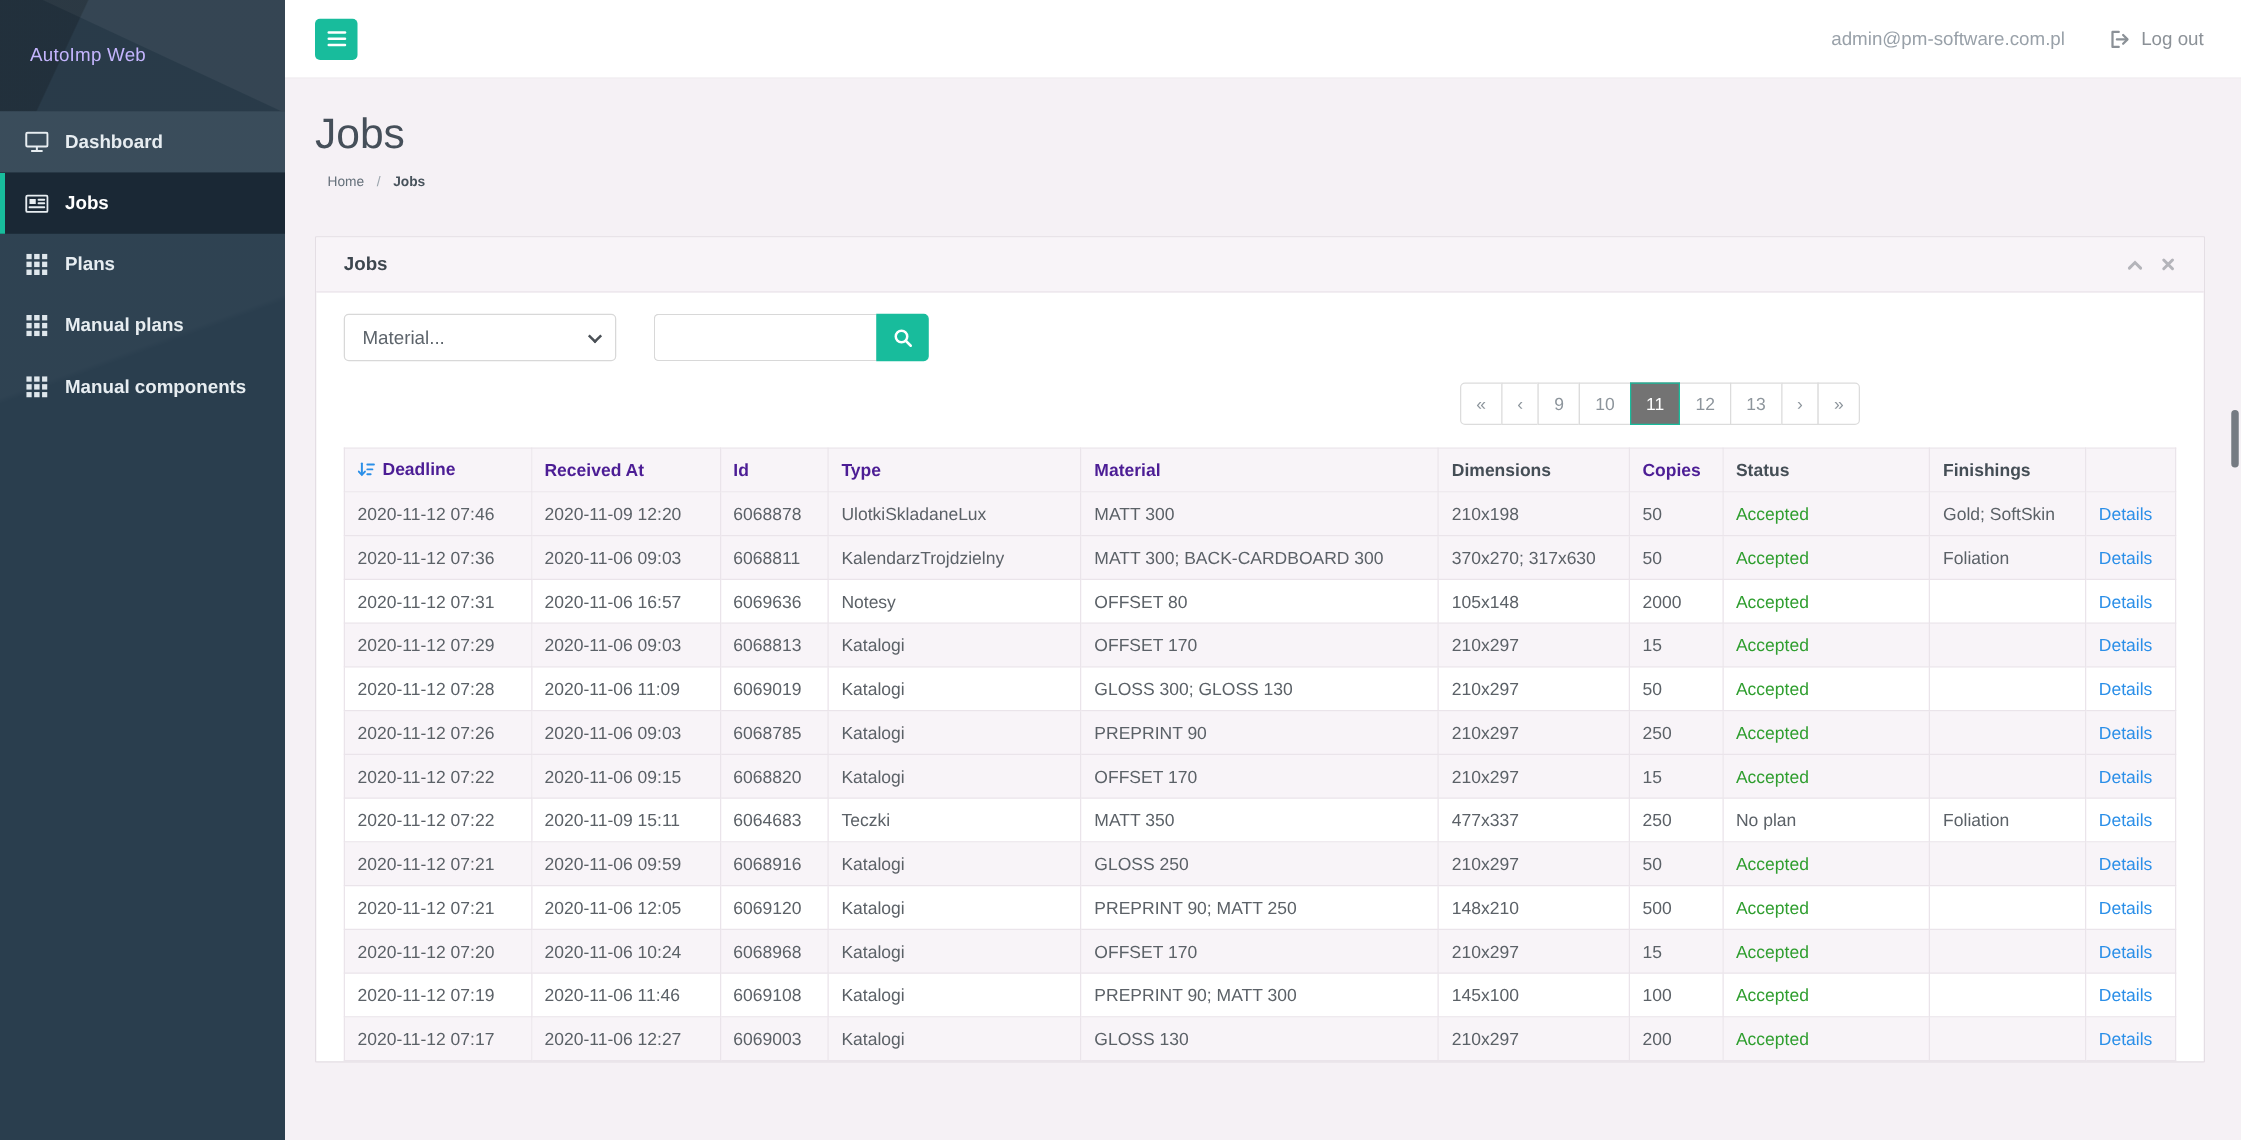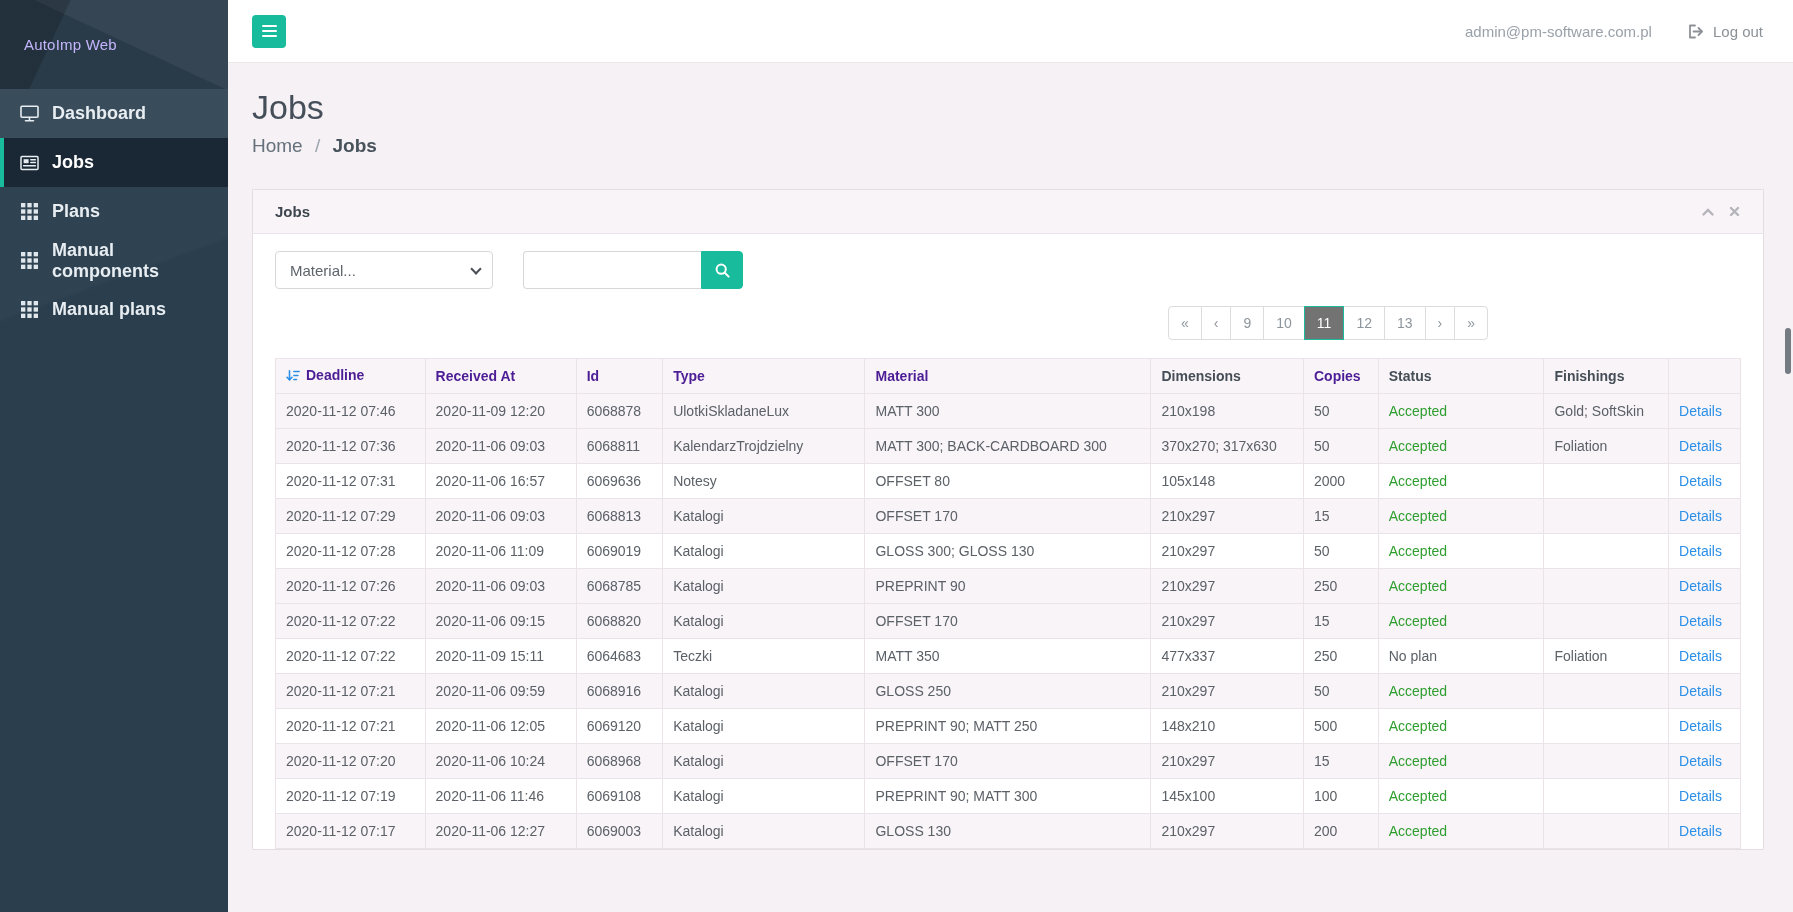--- a/index.html
+++ b/index.html
@@ -16,42 +16,42 @@
     background:linear-gradient(160deg, rgba(255,255,255,0.025) 0 32%, transparent 32.5%);
     pointer-events:none; }
   .sidebar-header { position:relative; height:89px; background:#243645; display:flex; align-items:center; padding-left:24px; overflow:hidden; }
   .sidebar-header::before { content:''; position:absolute; inset:0;
     background:linear-gradient(205deg, rgba(255,255,255,0.055) 0 46%, transparent 46.5%); }
   .sidebar-header::after { content:''; position:absolute; inset:0;
     background:linear-gradient(115deg, rgba(0,0,0,0.20) 0 26%, transparent 26.5%); }
   .brand { position:relative; z-index:2; color:#c4b5fd; font-size:15px; letter-spacing:.2px; }
   .side-menu { position:relative; z-index:2; }
   .side-item { height:49px; display:flex; align-items:center; padding:0 16px 0 20px;
-    color:#e7edf1; font-size:18px; font-weight:600; cursor:pointer; }
+    color:#e7edf1; font-size:15px; font-weight:600; cursor:pointer; }
   .side-item.hl { background:rgba(255,255,255,0.055); }
   .side-item.active { background:#1a2835; box-shadow:inset 4px 0 0 #18bc9c; color:#ffffff; }
   .sicon { width:19px; height:18px; margin-right:13px; display:inline-flex; align-items:center; justify-content:center; flex:0 0 19px; }
   .sicon svg { display:block; }
 
   
   .main { flex:1; display:flex; flex-direction:column; min-width:0; }
   .topbar { height:63px; background:#ffffff; border-bottom:1px solid #ebe7eb;
     display:flex; align-items:center; padding:0 30px 0 24px; }
   .hamburger { width:34px; height:33px; background:#18bc9c; border:none; border-radius:4px;
     display:flex; flex-direction:column; align-items:center; justify-content:center; gap:3px; cursor:pointer; }
   .hamburger span { display:block; width:15px; height:2px; background:#ffffff; border-radius:1px; }
   .topbar-right { margin-left:auto; display:flex; align-items:center; gap:36px; }
   .user-email { color:#99a1a9; font-size:15px; }
   .logout { display:flex; align-items:center; gap:9px; color:#8b9197; font-size:15px; cursor:pointer; }
 
   .content { flex:1; background:#f5f1f5; padding:0 29px 0 24px; overflow:hidden; }
 
   .page-head { padding-top:23px; padding-bottom:34px; }
   .page-title { font-size:34px; font-weight:400; color:#454f59; line-height:42px; }
-  .breadcrumb { margin-top:9px; font-size:19px; line-height:18px; }
+  .breadcrumb { margin-top:9px; font-size:11px; line-height:18px;margin-left:10px; }
   .crumb-home { color:#65707a; cursor:pointer; text-decoration:none; }
   .crumb-sep { color:#9aa4ac; margin:0 7px; }
   .crumb-current { color:#47525b; font-weight:700; }
 
   
   .panel { background:#ffffff; border:1px solid #e4dee4; border-radius:1px; }
   .panel-header { background:#f8f4f8; border-bottom:1px solid #eae3ea; padding:13px 22px;
     display:flex; align-items:center; }
   .panel-title { font-size:15px; font-weight:700; color:#3d464e; }
   .panel-tools { margin-left:auto; display:flex; align-items:center; gap:15px; }
@@ -153,37 +153,37 @@
             <rect x="6.7" y="0" width="4.6" height="4.6"></rect>
             <rect x="13.4" y="0" width="4.6" height="4.6"></rect>
             <rect x="0" y="6.7" width="4.6" height="4.6"></rect>
             <rect x="6.7" y="6.7" width="4.6" height="4.6"></rect>
             <rect x="13.4" y="6.7" width="4.6" height="4.6"></rect>
             <rect x="0" y="13.4" width="4.6" height="4.6"></rect>
             <rect x="6.7" y="13.4" width="4.6" height="4.6"></rect>
             <rect x="13.4" y="13.4" width="4.6" height="4.6"></rect>
           </svg>
         </span>
-        <span>Manual components</span>
+        <span>Manual plans</span>
       </div>
       <div class="side-item">
         <span class="sicon">
           <svg width="17" height="17" viewBox="0 0 18 18" fill="#dfe7ec">
             <rect x="0" y="0" width="4.6" height="4.6"></rect>
             <rect x="6.7" y="0" width="4.6" height="4.6"></rect>
             <rect x="13.4" y="0" width="4.6" height="4.6"></rect>
             <rect x="0" y="6.7" width="4.6" height="4.6"></rect>
             <rect x="6.7" y="6.7" width="4.6" height="4.6"></rect>
             <rect x="13.4" y="6.7" width="4.6" height="4.6"></rect>
             <rect x="0" y="13.4" width="4.6" height="4.6"></rect>
             <rect x="6.7" y="13.4" width="4.6" height="4.6"></rect>
             <rect x="13.4" y="13.4" width="4.6" height="4.6"></rect>
           </svg>
         </span>
-        <span>Manual plans</span>
+        <span>Manual components</span>
       </div>
     </nav>
 </aside>
 
 <div class="main">
 
   <header class="topbar">
     <button class="hamburger">
       <span></span>
         <span></span>

